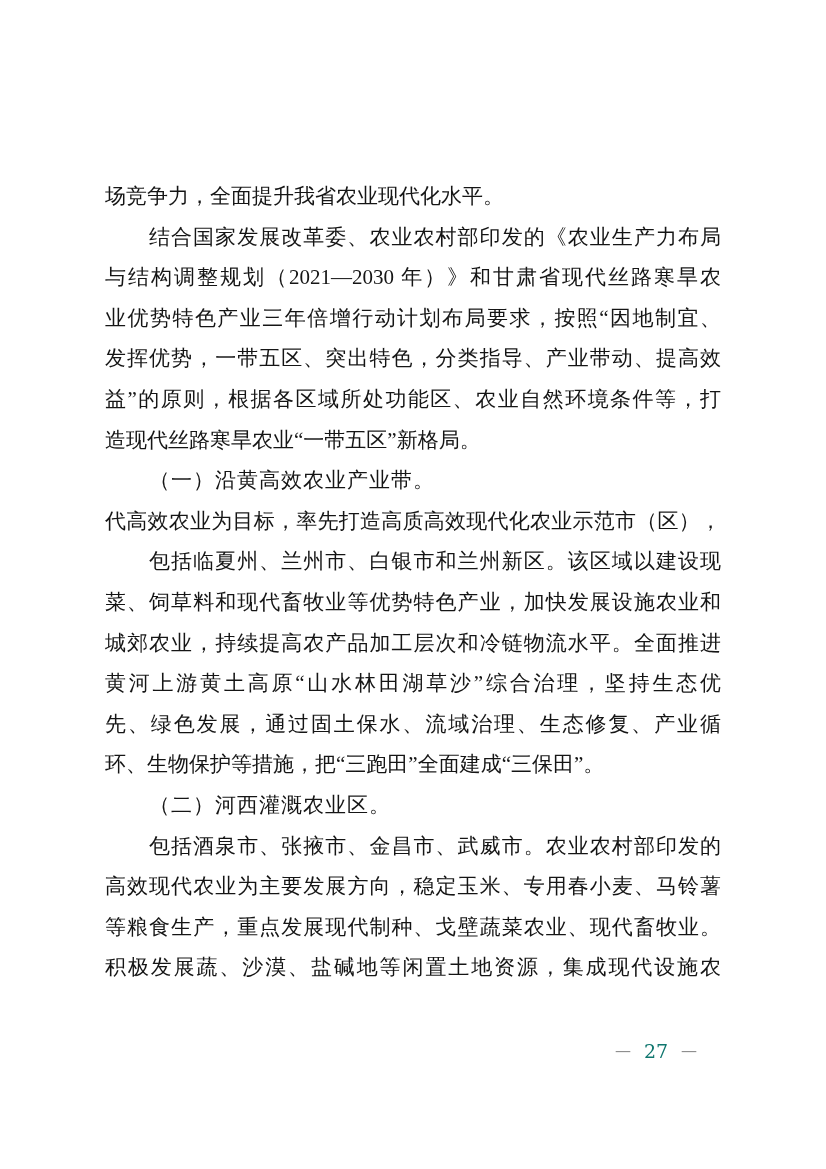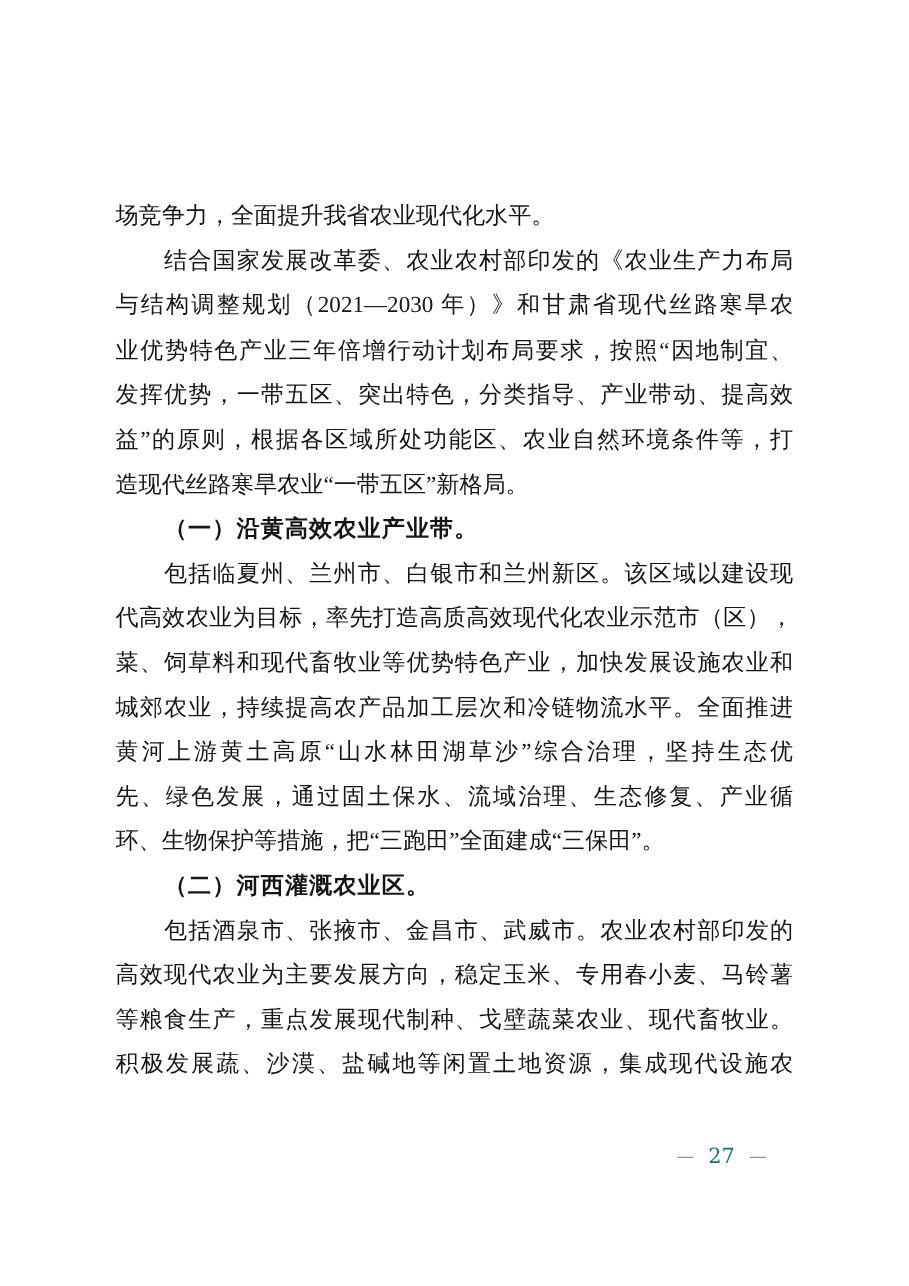--- a/index.html
+++ b/index.html
@@ -45,21 +45,21 @@
   }
   
   .hb {
     font-family: "Liberation Sans", "DejaVu Sans", sans-serif;
     font-weight: 700;
     letter-spacing: 5px;
     font-size: 22px;
   }
   
   .hk {
-    font-weight: 700;
+    font-weight: 400;
     letter-spacing: 1px;
   }
   .footer {
     position: absolute;
     left: 598px;
     top: 1036px;
     width: 116px;
     height: 30px;
     display: flex;
     align-items: center;
@@ -85,22 +85,22 @@
 
   <div class="page-text">
     <div class="ln">场竞争力，全面提升我省农业现代化水平。</div>
     <div class="ln fill indent">结合国家发展改革委、农业农村部印发的《农业生产力布局</div>
     <div class="ln fill">与结构调整规划（2021—2030 年）》和甘肃省现代丝路寒旱农</div>
     <div class="ln fill">业优势特色产业三年倍增行动计划布局要求，按照“因地制宜、</div>
     <div class="ln fill">发挥优势，一带五区、突出特色，分类指导、产业带动、提高效</div>
     <div class="ln fill">益”的原则，根据各区域所处功能区、农业自然环境条件等，打</div>
     <div class="ln">造现代丝路寒旱农业“一带五区”新格局。</div>
     <div class="ln hk indent">（一）沿黄高效农业产业带。</div>
+    <div class="ln fill">代高效农业为目标，率先打造高质高效现代化农业示范市（区），</div>
     <div class="ln fill indent">包括临夏州、兰州市、白银市和兰州新区。该区域以建设现</div>
-    <div class="ln fill">代高效农业为目标，率先打造高质高效现代化农业示范市（区），</div>
     <div class="ln fill">菜、饲草料和现代畜牧业等优势特色产业，加快发展设施农业和</div>
     <div class="ln fill">城郊农业，持续提高农产品加工层次和冷链物流水平。全面推进</div>
     <div class="ln fill">黄河上游黄土高原“山水林田湖草沙”综合治理，坚持生态优</div>
     <div class="ln fill">先、绿色发展，通过固土保水、流域治理、生态修复、产业循</div>
     <div class="ln">环、生物保护等措施，把“三跑田”全面建成“三保田”。</div>
     <div class="ln hk indent">（二）河西灌溉农业区。</div>
     <div class="ln fill indent">包括酒泉市、张掖市、金昌市、武威市。农业农村部印发的</div>
     <div class="ln fill">高效现代农业为主要发展方向，稳定玉米、专用春小麦、马铃薯</div>
     <div class="ln fill">等粮食生产，重点发展现代制种、戈壁蔬菜农业、现代畜牧业。</div>
     <div class="ln fill">积极发展蔬、沙漠、盐碱地等闲置土地资源，集成现代设施农</div>

